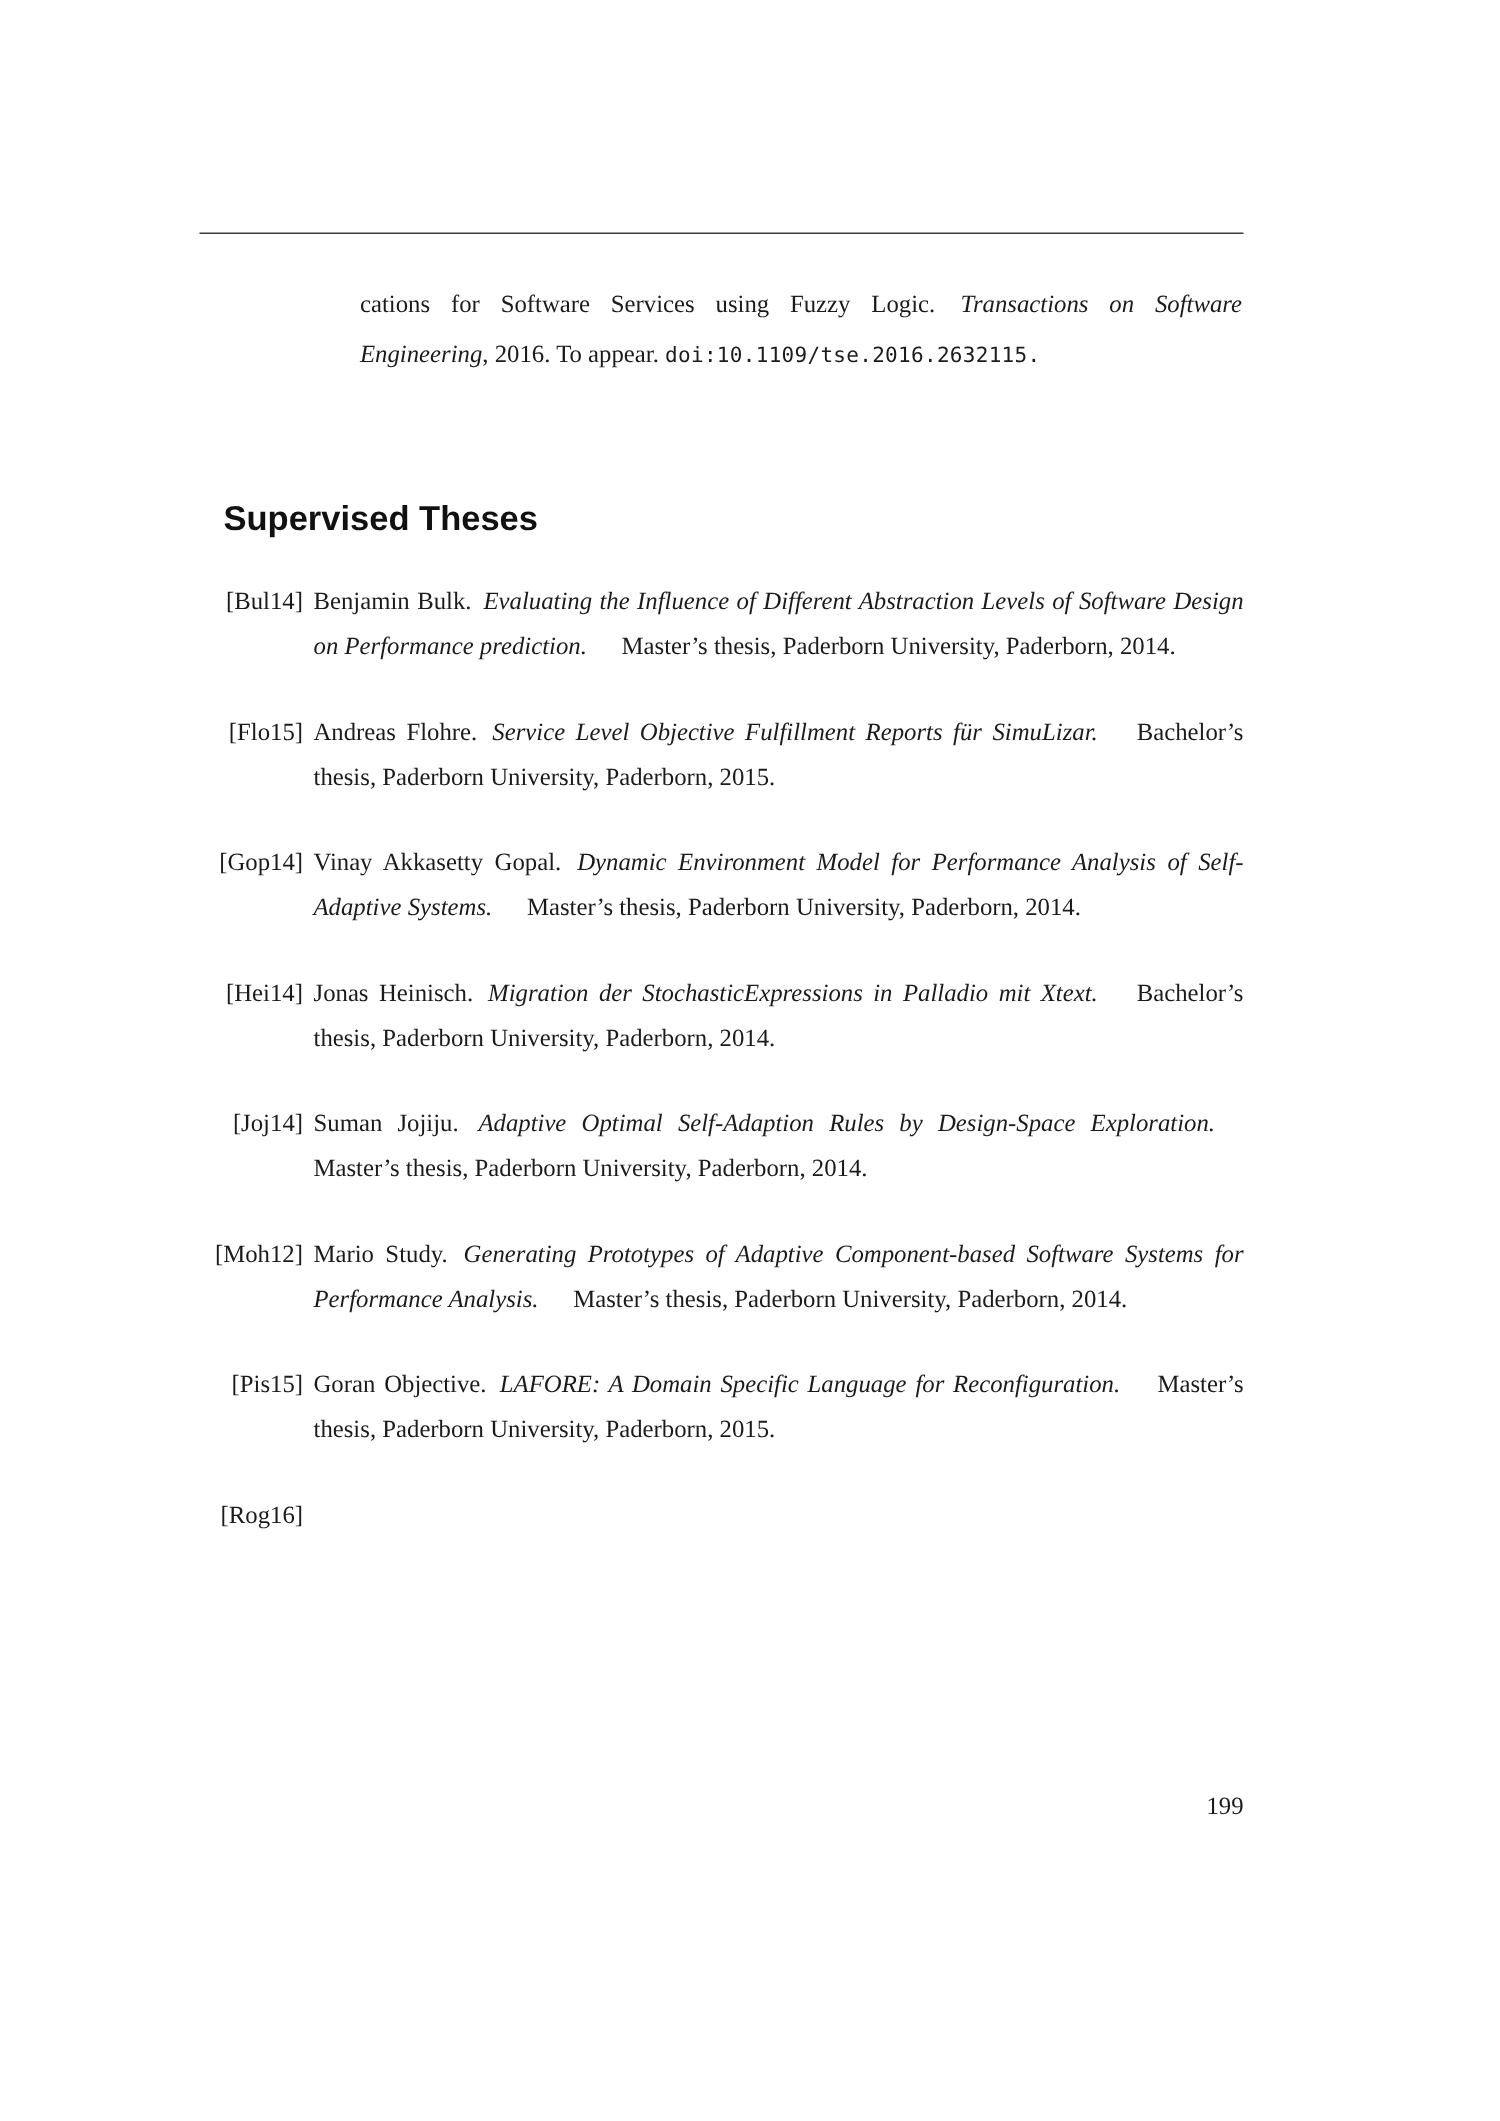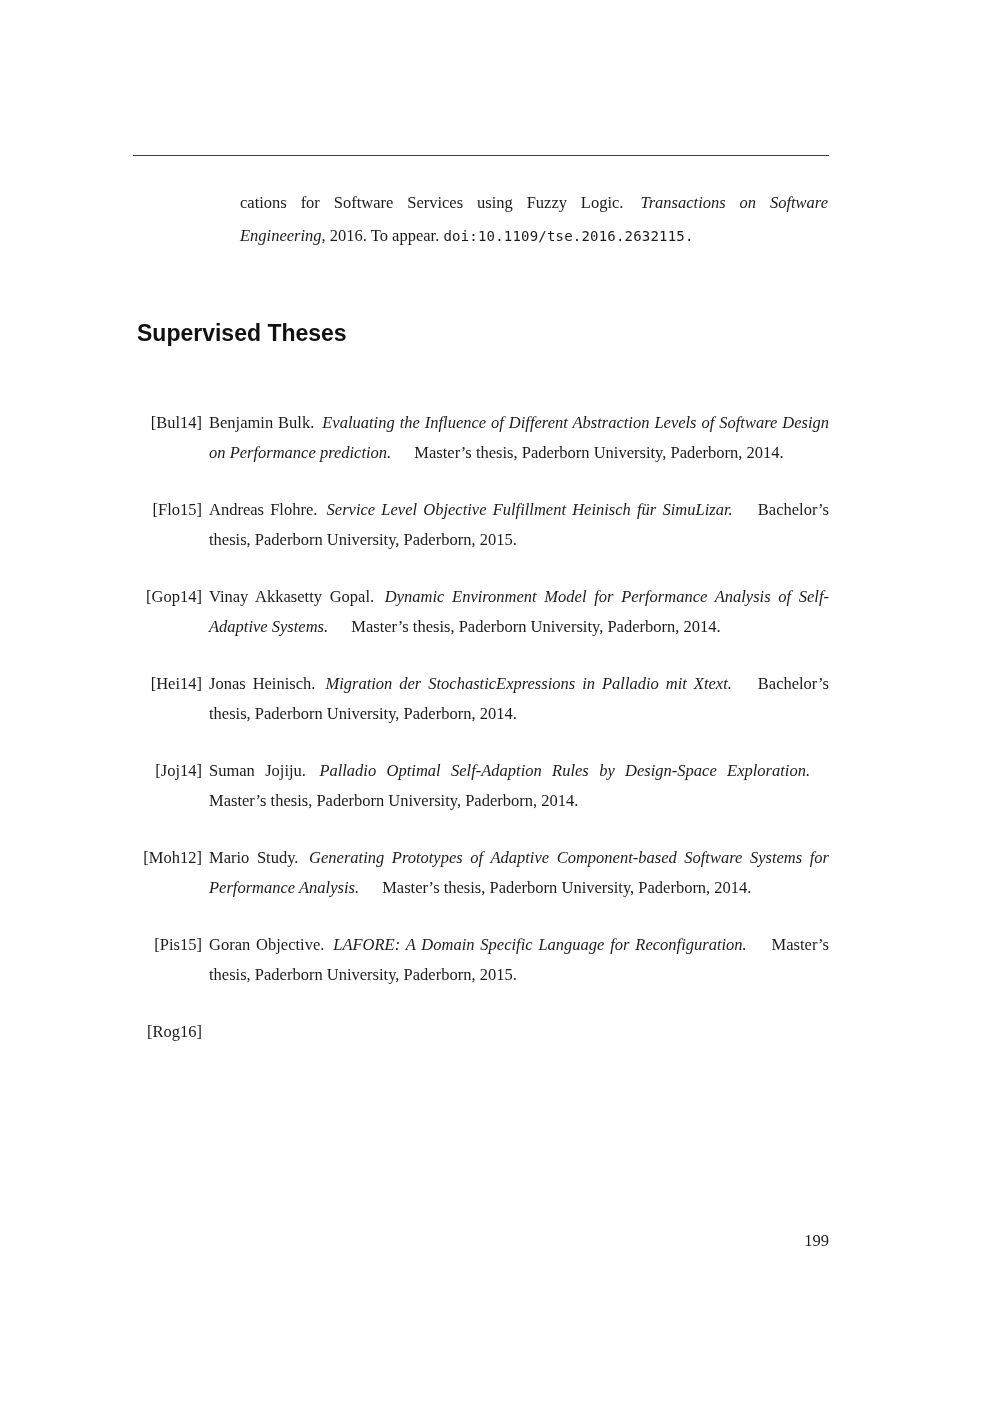--- a/index.html
+++ b/index.html
@@ -36,31 +36,31 @@
   .it { font-style: italic; }
   .mono {
     font-family: "DejaVu Sans Mono", monospace;
     font-size: 14px;
     letter-spacing: 0.2px;
   }
   .section-title {
     position: absolute;
     left: 133px;
     top: 317px;
-    margin: 4px;
+    margin: 16px;
     font-family: "Liberation Sans", sans-serif;
     font-weight: 700;
     font-size: 23px;
     line-height: 24px;
     color: #111111;
   }
   .bib-list {
     position: absolute;
     left: 133px;
-    top: 408px;
+    top: 386px;
     width: 696px;
   }
   .bib-entry {
     display: flex;
     margin: 0 0 28px 0;
     font-size: 16.5px;
     line-height: 29.5px;
   }
   .bib-label {
     flex: none;
@@ -71,21 +71,21 @@
     flex: none;
     width: 620px;
     margin-left: 7px;
     text-align: justify;
   }
   .bib-body .author { margin-right: 3px; }
   .bib-body .it { margin-right: 19px; }
   .pageno {
     position: absolute;
     left: 133px;
-    top: 1231px;
+    top: 1194px;
     width: 696px;
     text-align: right;
     font-size: 16.5px;
     line-height: 20px;
   }
 </style>
 </head>
 <body>
 
 <div class="page">
@@ -97,36 +97,36 @@
   <h1 class="section-title">Supervised Theses</h1>
 
   <div class="bib-list" id="bib-list">
   <div class="bib-entry">
     <div class="bib-label">[Bul14]</div>
     <div class="bib-body"><span class="author">Benjamin Bulk.</span> <span class="it">Evaluating the Influence of Different Abstraction Levels of Software Design on Performance prediction.</span> <span class="details">Master’s thesis, Paderborn University, Paderborn, 2014.</span></div>
   </div>
 
   <div class="bib-entry">
     <div class="bib-label">[Flo15]</div>
-    <div class="bib-body"><span class="author">Andreas Flohre.</span> <span class="it">Service Level Objective Fulfillment Heinisch für SimuLizar.</span> <span class="details">Bachelor’s thesis, Paderborn University, Paderborn, 2015.</span></div>
+    <div class="bib-body"><span class="author">Andreas Flohre.</span> <span class="it">Service Level Objective Fulfillment Reports für SimuLizar.</span> <span class="details">Bachelor’s thesis, Paderborn University, Paderborn, 2015.</span></div>
   </div>
 
   <div class="bib-entry">
     <div class="bib-label">[Gop14]</div>
     <div class="bib-body"><span class="author">Vinay Akkasetty Gopal.</span> <span class="it">Dynamic Environment Model for Performance Analysis of Self-Adaptive Systems.</span> <span class="details">Master’s thesis, Paderborn University, Paderborn, 2014.</span></div>
   </div>
 
   <div class="bib-entry">
     <div class="bib-label">[Hei14]</div>
     <div class="bib-body"><span class="author">Jonas Heinisch.</span> <span class="it">Migration der StochasticExpressions in Palladio mit Xtext.</span> <span class="details">Bachelor’s thesis, Paderborn University, Paderborn, 2014.</span></div>
   </div>
 
   <div class="bib-entry">
     <div class="bib-label">[Joj14]</div>
-    <div class="bib-body"><span class="author">Suman Jojiju.</span> <span class="it">Palladio Optimal Self-Adaption Rules by Design-Space Exploration.</span> <span class="details">Master’s thesis, Paderborn University, Paderborn, 2014.</span></div>
+    <div class="bib-body"><span class="author">Suman Jojiju.</span> <span class="it">Adaptive Optimal Self-Adaption Rules by Design-Space Exploration.</span> <span class="details">Master’s thesis, Paderborn University, Paderborn, 2014.</span></div>
   </div>
 
   <div class="bib-entry">
     <div class="bib-label">[Moh12]</div>
     <div class="bib-body"><span class="author">Mario Study.</span> <span class="it">Generating Prototypes of Adaptive Component-based Software Systems for Performance Analysis.</span> <span class="details">Master’s thesis, Paderborn University, Paderborn, 2014.</span></div>
   </div>
 
   <div class="bib-entry">
     <div class="bib-label">[Pis15]</div>
     <div class="bib-body"><span class="author">Goran Objective.</span> <span class="it">LAFORE: A Domain Specific Language for Reconfiguration.</span> <span class="details">Master’s thesis, Paderborn University, Paderborn, 2015.</span></div>

